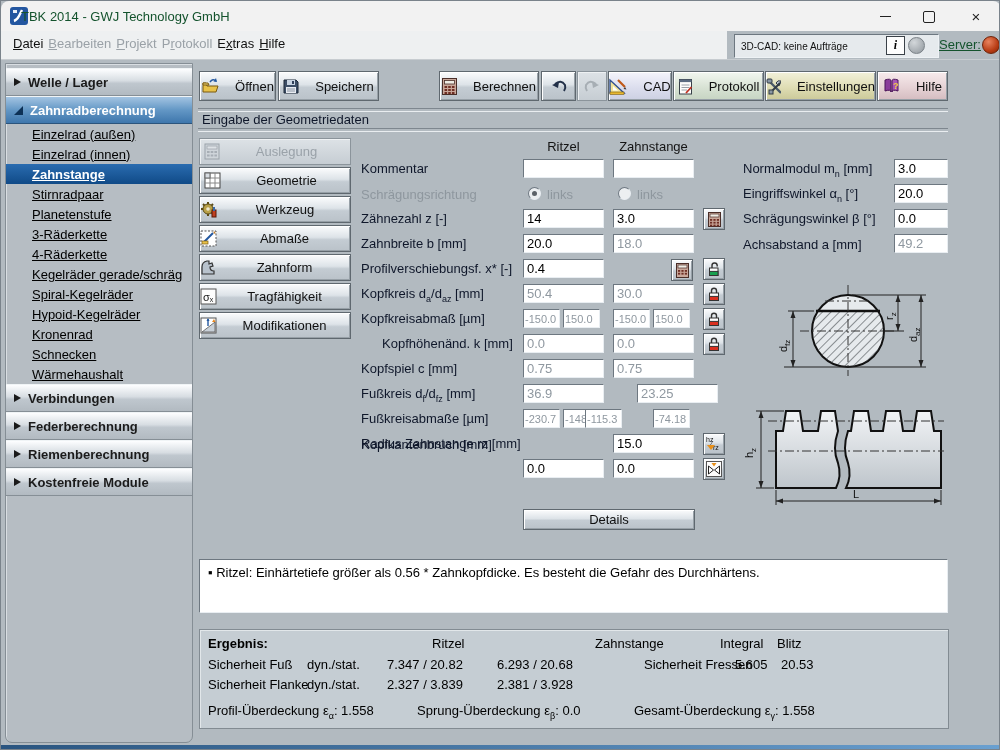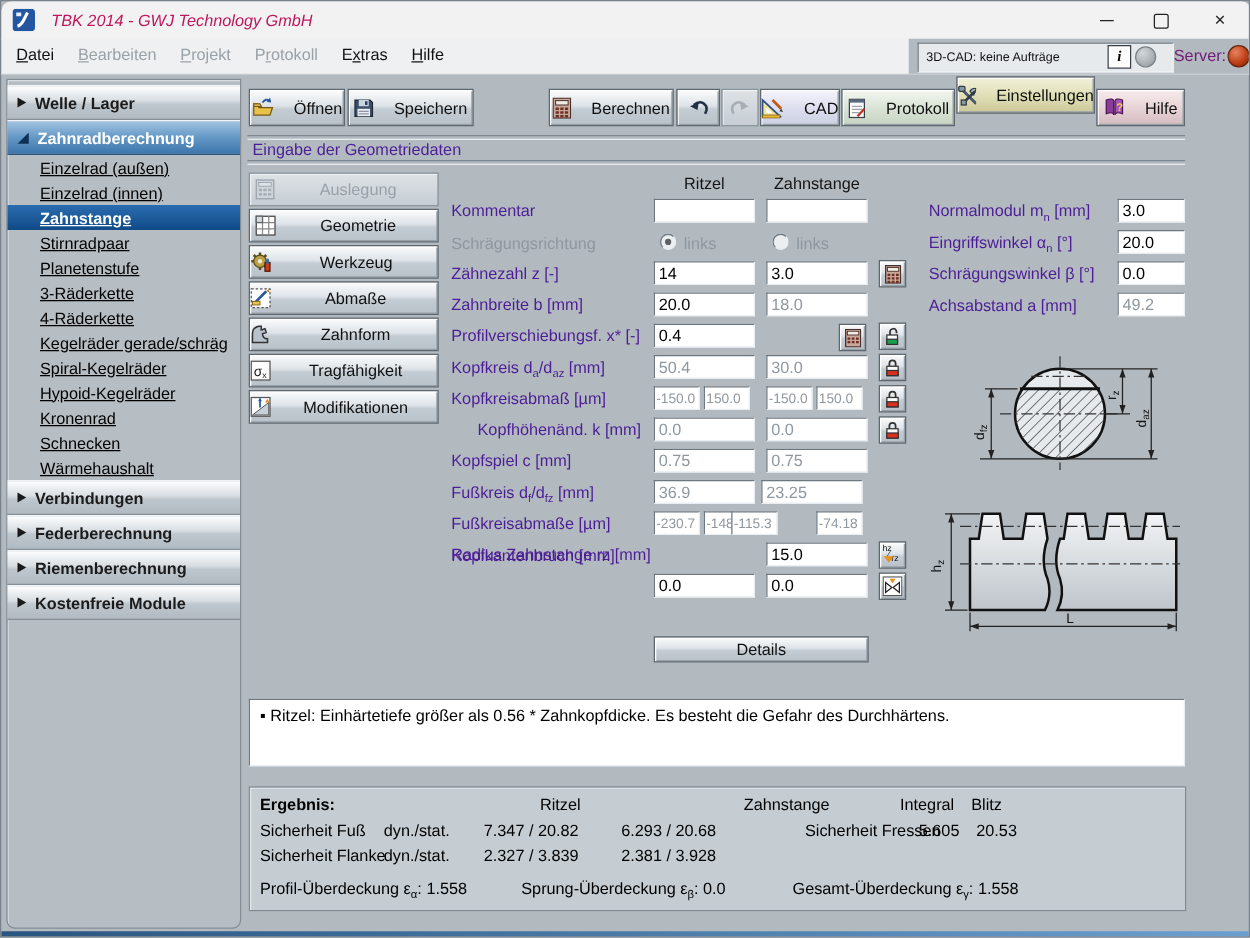--- a/index.html
+++ b/index.html
@@ -2,38 +2,38 @@
 <html><head>
 <meta charset="utf-8">
 <style>
   html,body{margin:0;padding:0;}
   body{width:1000px;height:750px;position:relative;overflow:hidden;
        font-family:"Liberation Sans",sans-serif;background:#b2bac0;
        border:1px solid #7a838b;box-sizing:border-box;}
   .abs{position:absolute;}
   
   #titlebar{left:0;top:0;width:1000px;height:30px;background:#f2f2f2;border-bottom:1px solid #dcdcdc;border-radius:8px 8px 0 0;}
-  #app-title{left:40px;top:8px;font-size:13px;color:#be185d;font-style:italic;}
+  #app-title{left:20px;top:8px;font-size:13px;color:#14532d;}
   .wctl{top:6px;width:34px;height:19px;display:flex;align-items:center;justify-content:center;color:#222;font-size:15px;cursor:default;}
   #min-line{width:11px;height:0;border-top:1.6px solid #222;}
   #max-box{width:10px;height:10px;border:1.4px solid #222;border-radius:2px;}
   #menubar{left:0;top:30px;width:1000px;height:28px;background:#eef0f1;border-bottom:1px solid #c7ccd0;}
   .menuitem{font-size:13px;color:#111;padding:5px 2px;display:inline-block;}
   .menuitem.dis{color:#9aa1a7;}
-  #menu-left{left:10px;top:0;display:flex;gap:15px;}
+  #menu-left{left:10px;top:0;display:flex;gap:1px;}
   #menu-right-patch{left:726px;top:30px;width:274px;height:28px;background:#b2bac0;}
   #cad-box{left:733px;top:3px;width:203px;height:22px;background:#e6eaed;
      border:1px solid;border-color:#6d7780 #eef2f5 #eef2f5 #6d7780;display:flex;align-items:center;}
   #cad-text{font-size:10px;color:#111;margin-left:6px;white-space:nowrap;}
   #info-btn{left:885px;top:5px;width:17px;height:17px;background:#fdfdfd;border:1px solid #3a4148;
      font-family:"Liberation Serif",serif;font-weight:bold;font-style:italic;font-size:12px;
      display:flex;align-items:center;justify-content:center;color:#000;}
   .sphere{border-radius:50%;}
   #cad-led{left:907px;top:6px;width:15px;height:15px;background:radial-gradient(circle at 35% 30%,#d3d7da,#8f969c);border:1px solid #7a8187;}
-  #server-label{left:938px;top:6px;font-size:13px;color:#701a75;}
+  #server-label{left:938px;top:6px;font-size:13px;color:#14532d;text-decoration:underline;}
   #server-led{left:981px;top:5px;width:16px;height:16px;background:radial-gradient(circle at 35% 30%,#e8825e,#b83c14 60%,#7e2406);border:1px solid #6e2208;}
   
   #sidebar{left:4px;top:62px;width:188px;height:680px;background:#b6bdc3;
      border:1px solid #858e95;border-radius:0 0 7px 7px;box-shadow:inset 1px 1px 0 #d9dee2;padding-top:4px;box-sizing:border-box;}
   .shead{height:26px;display:flex;align-items:center;gap:7px;padding-left:8px;font-weight:bold;font-size:13px;color:#1b1b1b;
      background:linear-gradient(180deg,#fdfeff,#d7dde2 45%,#bfc7ce 55%,#b2bac1);
      border-top:1px solid #f0f4f6;border-bottom:1px solid #868f96;cursor:default;}
   .shead.blue{background:linear-gradient(180deg,#a3c4e2,#6397c5 50%,#3e76ac);color:#fff;border-bottom:1px solid #2b547c;}
   .tri-r{width:0;height:0;border-left:7px solid #1a1a1a;border-top:4.5px solid transparent;border-bottom:4.5px solid transparent;}
   .tri-x{width:0;height:0;border-left:9px solid transparent;border-bottom:9px solid #0d3156;}
@@ -45,21 +45,21 @@
      display:flex;align-items:center;justify-content:center;gap:16px;font-size:13px;color:#101010;cursor:default;}
   .btn.t-cad{background:linear-gradient(180deg,#f4f4fb,#dcdeee 55%,#ccd0e2);}
   .btn.t-prot{background:linear-gradient(180deg,#f2f7f0,#d8e2d4 55%,#c6d4c2);}
   .btn.t-set{background:linear-gradient(180deg,#f2f1da,#dfddb4 55%,#cbc999);}
   .btn.t-help{background:linear-gradient(180deg,#f7ebec,#e6d2d5 55%,#d4bcc0);}
   .btn.disabled{color:#9aa2a9;background:linear-gradient(180deg,#dde2e6,#c6cdd3);box-shadow:inset 1px 1px 0 #eef1f3;border-color:#8b949b;}
   .navlabel{flex:1;text-align:center;margin-right:14px;}
   .iconbtn{width:20px;height:20px;padding:0;display:flex;align-items:center;justify-content:center;}
   
   .groove{height:2px;border-top:1px solid #7e878f;border-bottom:1px solid #e9edf0;}
-  .lbl{font-size:13px;color:#4c1d95;white-space:nowrap;}
+  .lbl{font-size:13px;color:#0f172a;white-space:nowrap;}
   .lbl.dis{color:#8e979e;}
   sub{font-size:9px;}
   .fld{height:19px;width:81px;background:#fff;border:1px solid;border-color:#6d7780 #e9eef2 #e9eef2 #6d7780;
      font-family:"Liberation Sans",sans-serif;font-size:13px;color:#000;padding:0 3px;box-sizing:border-box;}
   .fld.small{width:37px;font-size:11px;padding:0 1px;}
   .fld.dis{color:#8f98a0;}
   .colhead{font-size:13px;color:#141414;text-align:center;}
   .radio{width:13px;height:13px;border-radius:50%;background:#eceff1;border:1px solid;border-color:#6d7780 #e9eef2 #e9eef2 #6d7780;box-sizing:border-box;display:flex;align-items:center;justify-content:center;}
   .radio .dot{width:5px;height:5px;border-radius:50%;background:#5c6268;}
   
@@ -216,21 +216,21 @@
   <svg width="15" height="17">
     <rect x="1.5" y="1.5" width="12" height="14.5" fill="#fdfdfb" stroke="#384048"></rect>
     <rect x="1.5" y="1.5" width="12" height="2.6" fill="#5a6b80"></rect>
     <line x1="3.5" y1="7" x2="11.5" y2="7" stroke="#9aa2aa"></line>
     <line x1="3.5" y1="9.5" x2="11.5" y2="9.5" stroke="#9aa2aa"></line>
     <line x1="3.5" y1="12" x2="9" y2="12" stroke="#9aa2aa"></line>
     <line x1="8" y1="15" x2="13.5" y2="9" stroke="#c03020" stroke-width="1.8"></line>
   </svg>
   <span>Protokoll</span>
 </div>
-<div class="btn abs t-set" style="left:764px;top:60px;width:109px;height:28px">
+<div class="btn abs t-set" style="left:764px;top:70px;width:109px;height:28px">
   <svg width="18" height="17">
     <path d="M3,3 L9,9 M9,9 L15,15" stroke="#4a5a6a" stroke-width="2.4"></path>
     <rect x="1" y="1" width="5" height="4" rx="1" fill="#8a97a4" stroke="#323c46"></rect>
     <path d="M15,3 A4,4 0 0 0 10,5 L13,8 Z" fill="#b8c2cc" stroke="#323c46"></path>
     <line x1="14" y1="5" x2="5" y2="14" stroke="#323c46" stroke-width="2"></line>
     <rect x="3" y="12" width="4" height="4" fill="#8a97a4" stroke="#323c46"></rect>
   </svg>
   <span>Einstellungen</span>
 </div>
 <div class="btn abs t-help" style="left:876px;top:70px;width:69px;height:28px">
@@ -421,21 +421,21 @@
     <rect x="2.5" y="9.4" width="9" height="4.1" fill="#d93020" stroke="#333"></rect>
   </svg>
 </div>
 
 <div class="lbl abs" style="left:360px;top:360px">Kopfspiel c [mm]</div>
 <input class="fld dis abs" style="left: 522px; top: 358px;" readonly="" value="0.75">
 <input class="fld dis abs" style="left: 612px; top: 358px;" readonly="" value="0.75">
 
 <div class="lbl abs" style="left:360px;top:385px"><span>Fußkreis d</span><sub>f</sub><span>/d</span><sub>fz</sub><span> [mm]</span></div>
 <input class="fld dis abs" style="left: 522px; top: 383px;" readonly="" value="36.9">
-<input class="fld dis abs" style="left: 608px; top: 383px;" readonly="" value="23.25">
+<input class="fld dis abs" style="left: 636px; top: 383px;" readonly="" value="23.25">
 
 <div class="lbl abs" style="left:360px;top:410px">Fußkreisabmaße [µm]</div>
 <input class="fld small dis abs" style="left: 522px; top: 408px;" readonly="" value="-230.7">
 <input class="fld small dis abs" style="left: 562px; top: 408px;" readonly="" value="-148.3">
 <input class="fld small dis abs" style="left: 584px; top: 408px;" readonly="" value="-115.3">
 <input class="fld small dis abs" style="left: 652px; top: 408px;" readonly="" value="-74.18">
 
 <div class="lbl abs" style="left:360px;top:435px">Radius Zahnstange rz [mm]</div>
 <input class="fld abs" style="left: 612px; top: 433px;" readonly="" value="15.0">
 <div class="btn iconbtn abs" style="left:702px;top:432px">

